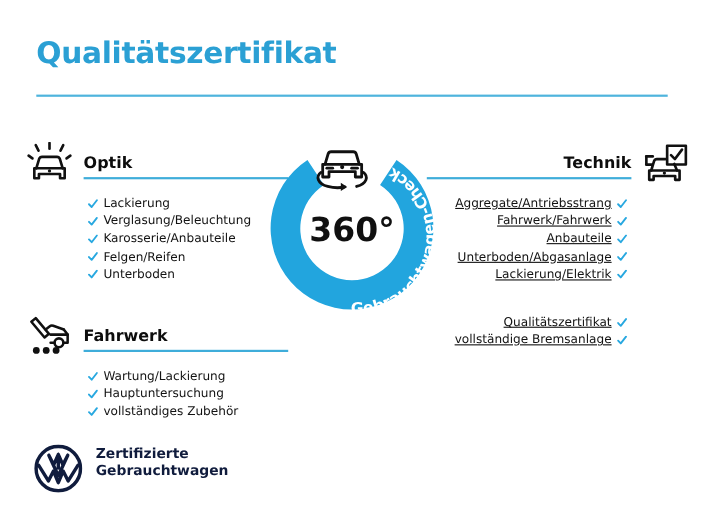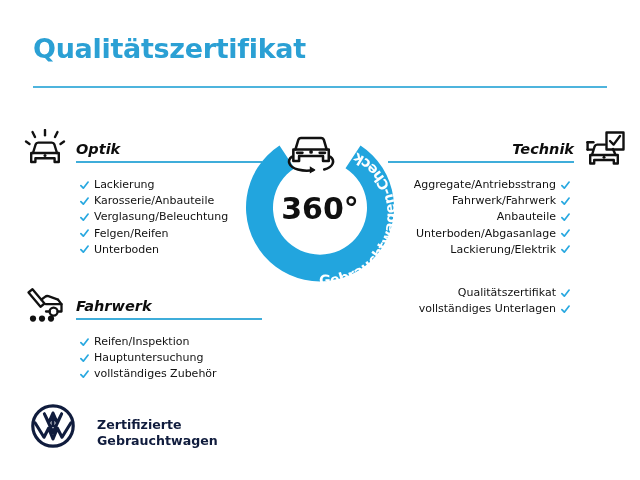--- a/index.html
+++ b/index.html
@@ -68,21 +68,20 @@
     flex: 0 0 46px;
     display: flex;
     align-items: center;
     justify-content: center;
   }
   .block-icon svg { display: block; }
 
   .head-text {
     flex: 1 1 auto;
     padding-top: 14px;
-    font-style: italic;
   }
   .block-title {
     font-size: 14.5px;
     font-weight: bold;
     color: #0d0d0d;
     line-height: 1.1;
     white-space: nowrap;
   }
   .col-right .block-title { text-align: right; }
   .block-underline {
@@ -106,20 +105,21 @@
     align-items: center;
     gap: 5px;
     font-size: 11px;
     line-height: 16.2px;
     color: #121212;
     white-space: nowrap;
   }
   .col-right .check-item {
     flex-direction: row-reverse;
     justify-content: flex-start;
+    text-decoration: underline;
   }
   .check-mark {
     flex: 0 0 auto;
     width: 9px;
     height: 9px;
     color: #28a8e0;
   }
   .check-mark svg { display: block; }
 
   
@@ -131,22 +131,22 @@
     height: 176px;
   }
   .badge svg { display: block; }
 
   
   .footer {
     position: absolute;
     left: 31px;
     top: 404px;
     display: flex;
-    align-items: flex-end;
-    gap: 22px;
+    align-items: flex-start;
+    gap: 12px;
   }
   .vw-logo { width: 44px; height: 44px; flex: 0 0 44px; }
   .vw-logo svg { display: block; }
   .footer-text {
     font-size: 12.6px;
     font-weight: bold;
     line-height: 15.5px;
     color: #101c3d;
     white-space: nowrap;
   }
@@ -190,29 +190,29 @@
             </svg>
           </span>
         <span>Lackierung</span>
       </li>
       <li class="check-item">
         <span class="check-mark">
             <svg width="9" height="9" viewBox="0 0 10 10">
               <path d="M1 5.2 L3.7 8 L9 1.2" fill="none" stroke="currentColor" stroke-width="1.9" stroke-linecap="round" stroke-linejoin="round"></path>
             </svg>
           </span>
+        <span>Verglasung/Beleuchtung</span>
+      </li>
+      <li class="check-item">
+        <span class="check-mark">
+            <svg width="9" height="9" viewBox="0 0 10 10">
+              <path d="M1 5.2 L3.7 8 L9 1.2" fill="none" stroke="currentColor" stroke-width="1.9" stroke-linecap="round" stroke-linejoin="round"></path>
+            </svg>
+          </span>
         <span>Karosserie/Anbauteile</span>
-      </li>
-      <li class="check-item">
-        <span class="check-mark">
-            <svg width="9" height="9" viewBox="0 0 10 10">
-              <path d="M1 5.2 L3.7 8 L9 1.2" fill="none" stroke="currentColor" stroke-width="1.9" stroke-linecap="round" stroke-linejoin="round"></path>
-            </svg>
-          </span>
-        <span>Verglasung/Beleuchtung</span>
       </li>
       <li class="check-item">
         <span class="check-mark">
             <svg width="9" height="9" viewBox="0 0 10 10">
               <path d="M1 5.2 L3.7 8 L9 1.2" fill="none" stroke="currentColor" stroke-width="1.9" stroke-linecap="round" stroke-linejoin="round"></path>
             </svg>
           </span>
         <span>Felgen/Reifen</span>
       </li>
       <li class="check-item">
@@ -250,21 +250,21 @@
         <div class="block-underline"></div>
       </div>
     </div>
     <ul class="check-list">
       <li class="check-item">
         <span class="check-mark">
             <svg width="9" height="9" viewBox="0 0 10 10">
               <path d="M1 5.2 L3.7 8 L9 1.2" fill="none" stroke="currentColor" stroke-width="1.9" stroke-linecap="round" stroke-linejoin="round"></path>
             </svg>
           </span>
-        <span>Reifen/Inspektion</span>
+        <span>Wartung/Lackierung</span>
       </li>
       <li class="check-item">
         <span class="check-mark">
             <svg width="9" height="9" viewBox="0 0 10 10">
               <path d="M1 5.2 L3.7 8 L9 1.2" fill="none" stroke="currentColor" stroke-width="1.9" stroke-linecap="round" stroke-linejoin="round"></path>
             </svg>
           </span>
         <span>Hauptuntersuchung</span>
       </li>
       <li class="check-item">
@@ -356,21 +356,21 @@
             </svg>
           </span>
         <span>Qualitätszertifikat</span>
       </li>
       <li class="check-item">
         <span class="check-mark">
             <svg width="9" height="9" viewBox="0 0 10 10">
               <path d="M1 5.2 L3.7 8 L9 1.2" fill="none" stroke="currentColor" stroke-width="1.9" stroke-linecap="round" stroke-linejoin="round"></path>
             </svg>
           </span>
-        <span>vollständiges Unterlagen</span>
+        <span>vollständige Bremsanlage</span>
       </li>
     </ul>
   </div>
 </div>
 
 <div class="badge">
   <svg width="176" height="176" viewBox="0 0 176 176">
     <defs>
       <path id="arcTextPath" d="M 23.5 101 A 70 70 0 1 0 36 57" fill="none"></path>
     </defs>

